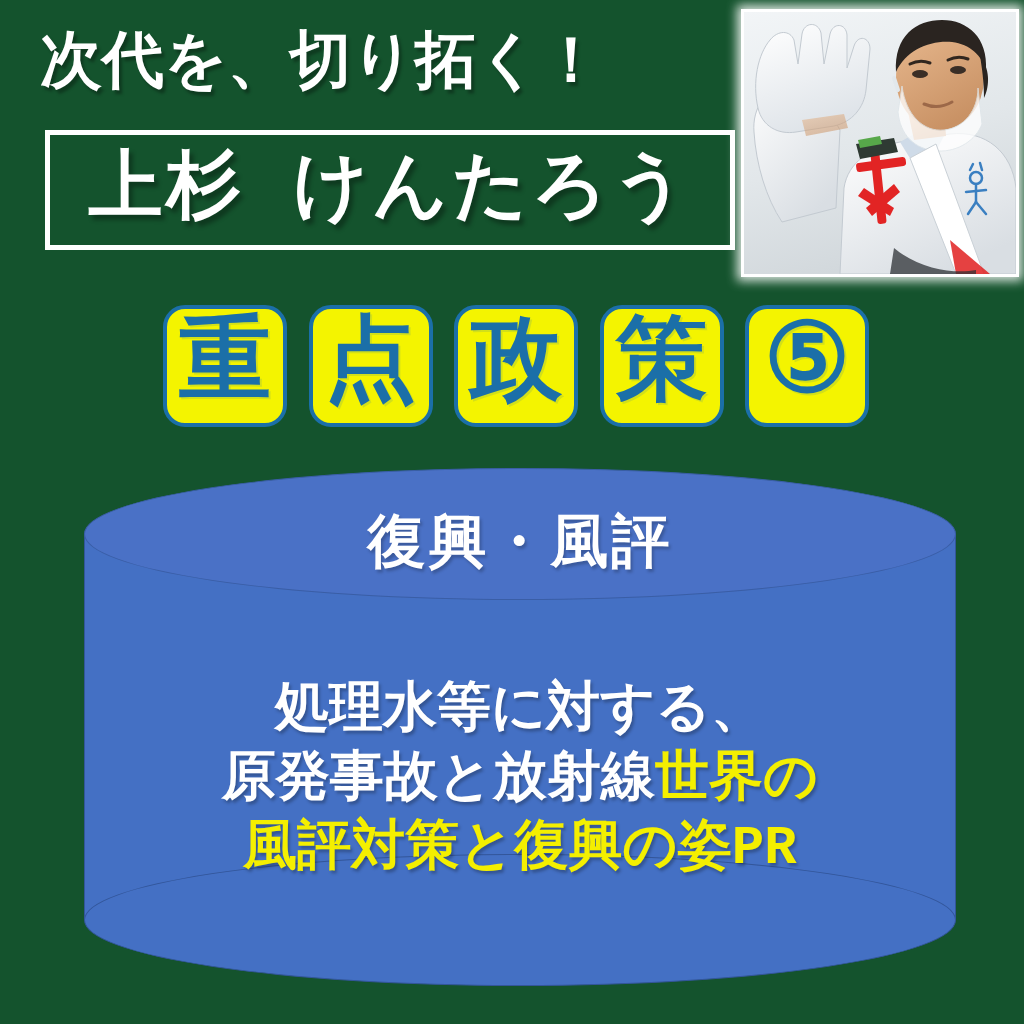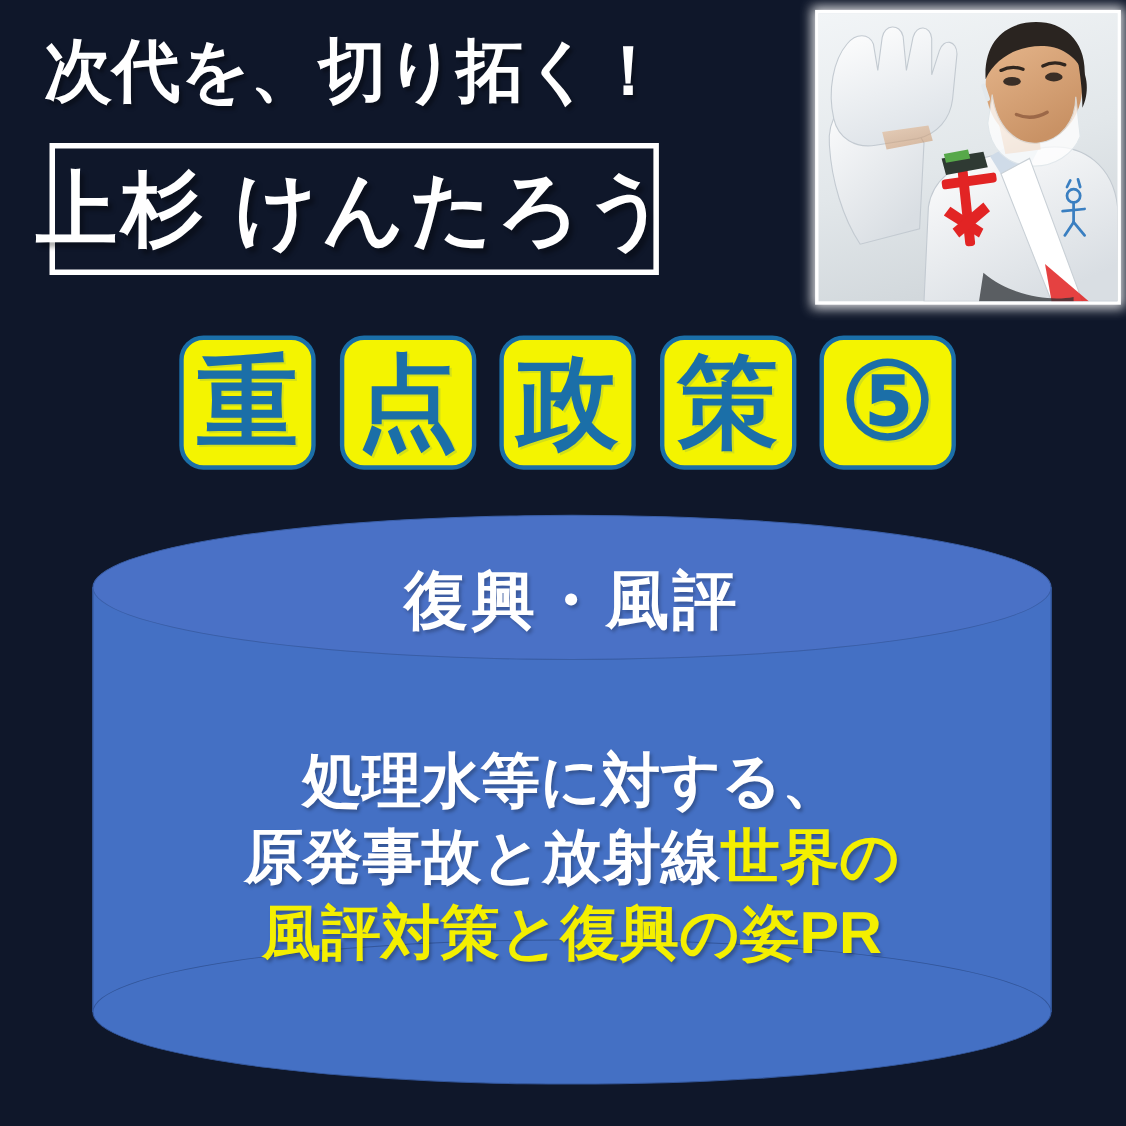--- a/index.html
+++ b/index.html
@@ -5,22 +5,22 @@
   html, body {
     margin: 0;
     padding: 0;
     background: #ffffff;
   }
   #poster {
     position: relative;
     width: 1024px;
     height: 1024px;
     overflow: hidden;
-    background: #0f172a;
-    font-family: Liberation Sans, sans-serif;
+    background: #14532d;
+    font-family: Liberation Mono, monospace;
     -webkit-font-smoothing: antialiased;
   }
 
   
   .tagline {
     position: absolute;
     left: 40px;
     top: 32px;
     width: 690px;
     font-size: 62px;
@@ -30,21 +30,21 @@
     line-height: 1.05;
     text-shadow: 3px 4px 3px rgba(0,0,0,0.30);
     white-space: nowrap;
   }
 
   
   .name-box {
     position: absolute;
     left: 45px;
     top: 130px;
-    width: 554px;
+    width: 690px;
     height: 120px;
     box-sizing: border-box;
     border: 5px solid #ffffff;
     background: transparent;
     display: flex;
     align-items: center;
     justify-content: center;
   }
   .name-text {
     font-size: 74px;

